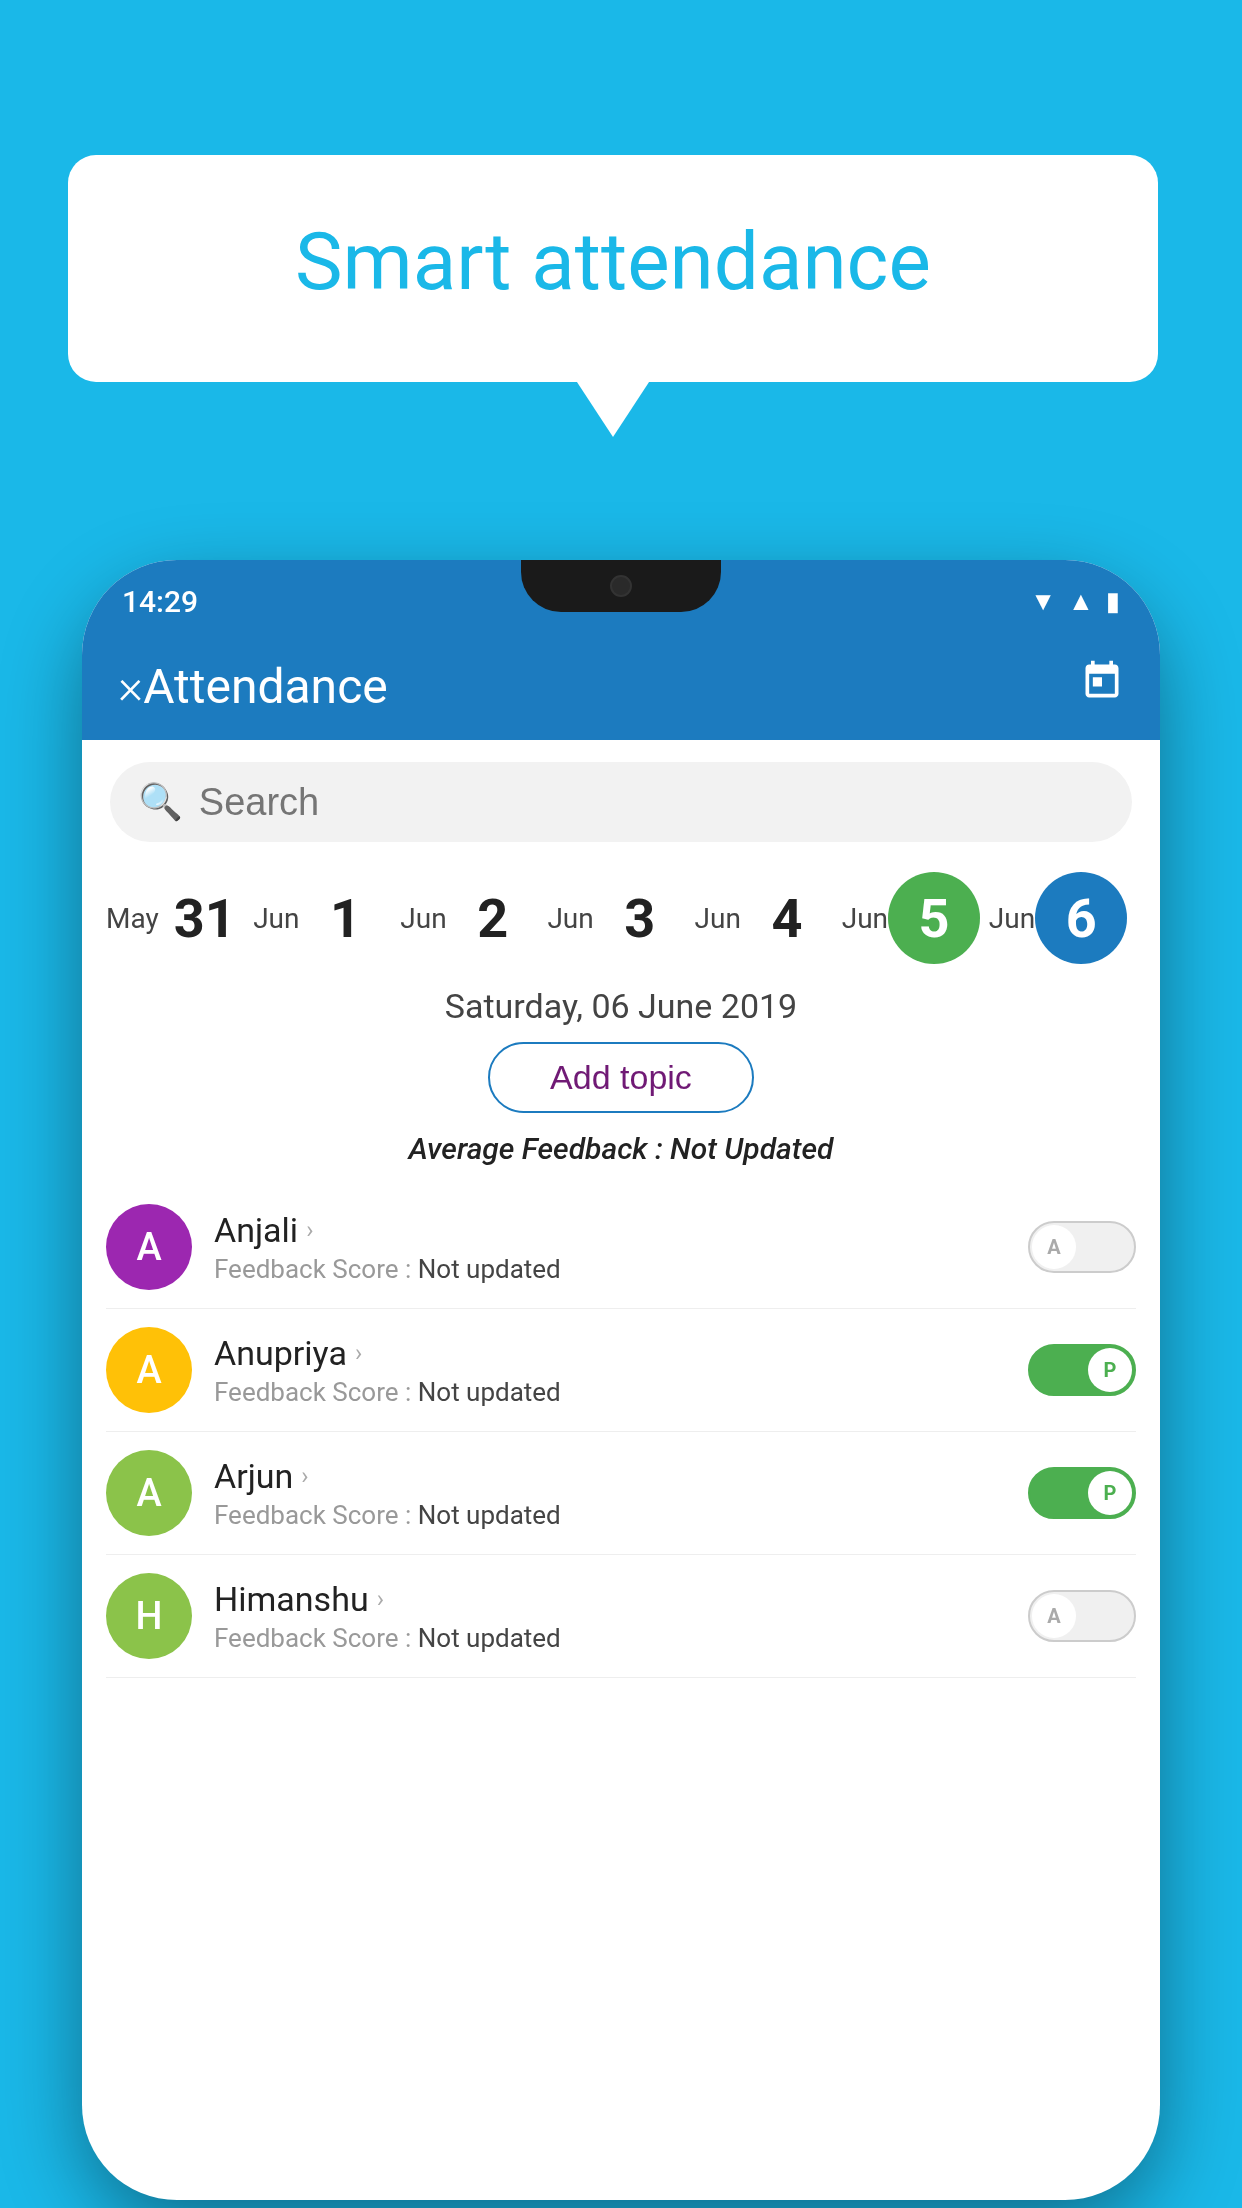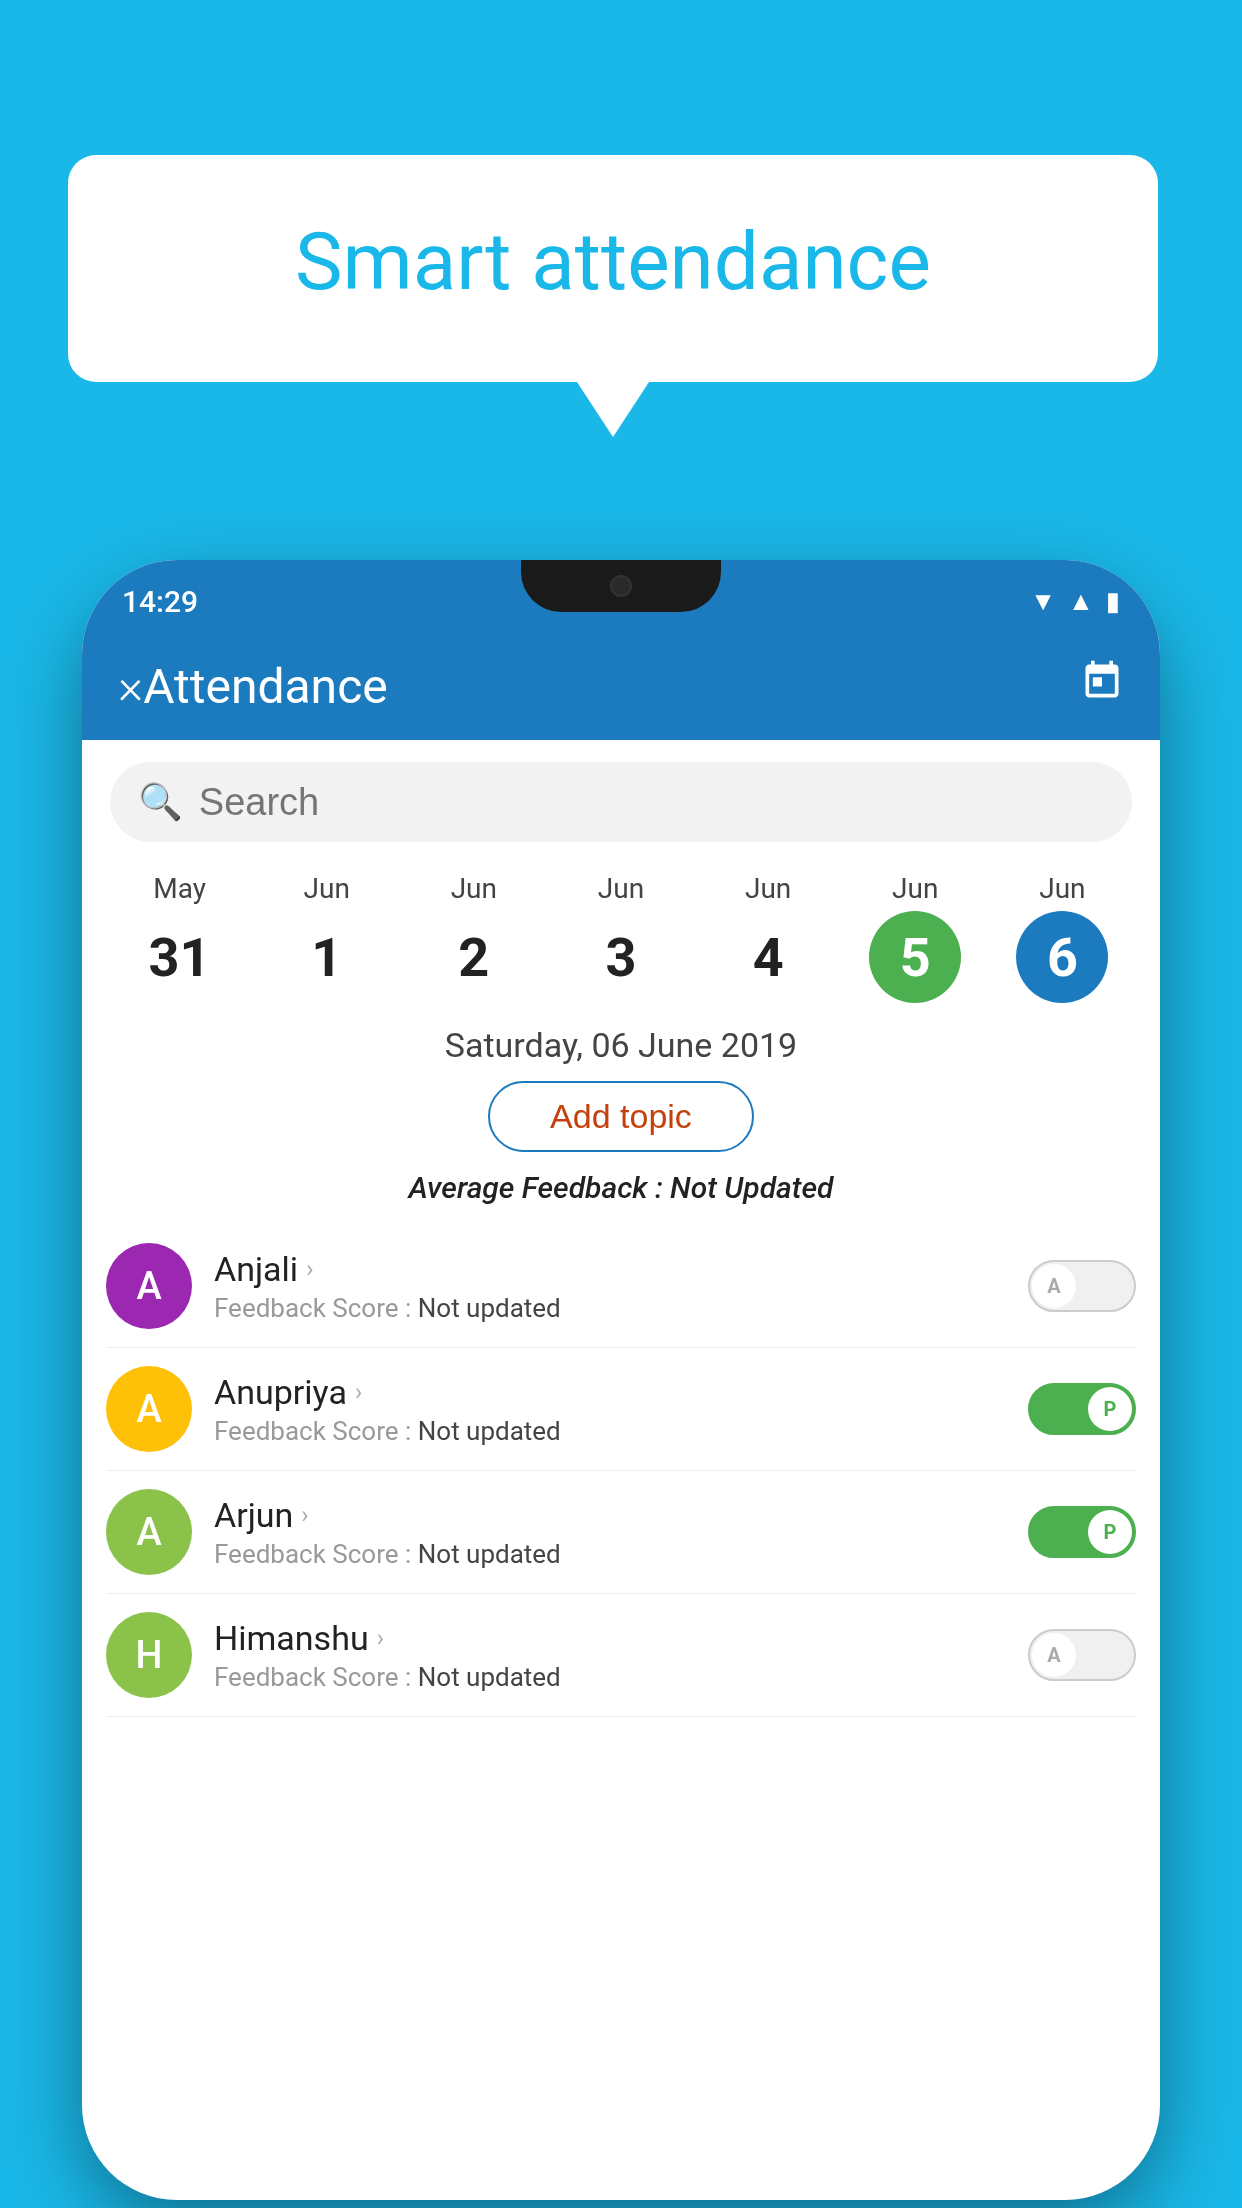--- a/index.html
+++ b/index.html
@@ -179,23 +179,22 @@
 
     
     .calendar-row {
       display: flex;
       align-items: center;
       padding: 8px 24px 0;
     }
     .cal-item {
       flex: 1;
       display: flex;
-      flex-direction: column;
-      align-items: center;
-      gap: 6px;
+      flex-direction: row;
+      align-items: center;
     }
     .cal-month {
       font-size: 28px;
       color: #444;
       font-weight: 400;
     }
     .cal-day {
       font-size: 54px;
       font-weight: 700;
       color: #222;
@@ -223,21 +222,21 @@
       margin: 22px 0 16px;
       font-weight: 400;
     }
 
     
     .add-topic-btn {
       display: block;
       margin: 0 auto 18px;
       border: 2px solid #1c7bbf;
       background: white;
-      color: #c2410c;
+      color: #701a75;
       font-size: 34px;
       border-radius: 40px;
       padding: 14px 60px;
       cursor: pointer;
       font-weight: 400;
     }
 
     
     .avg-feedback {
       text-align: center;

